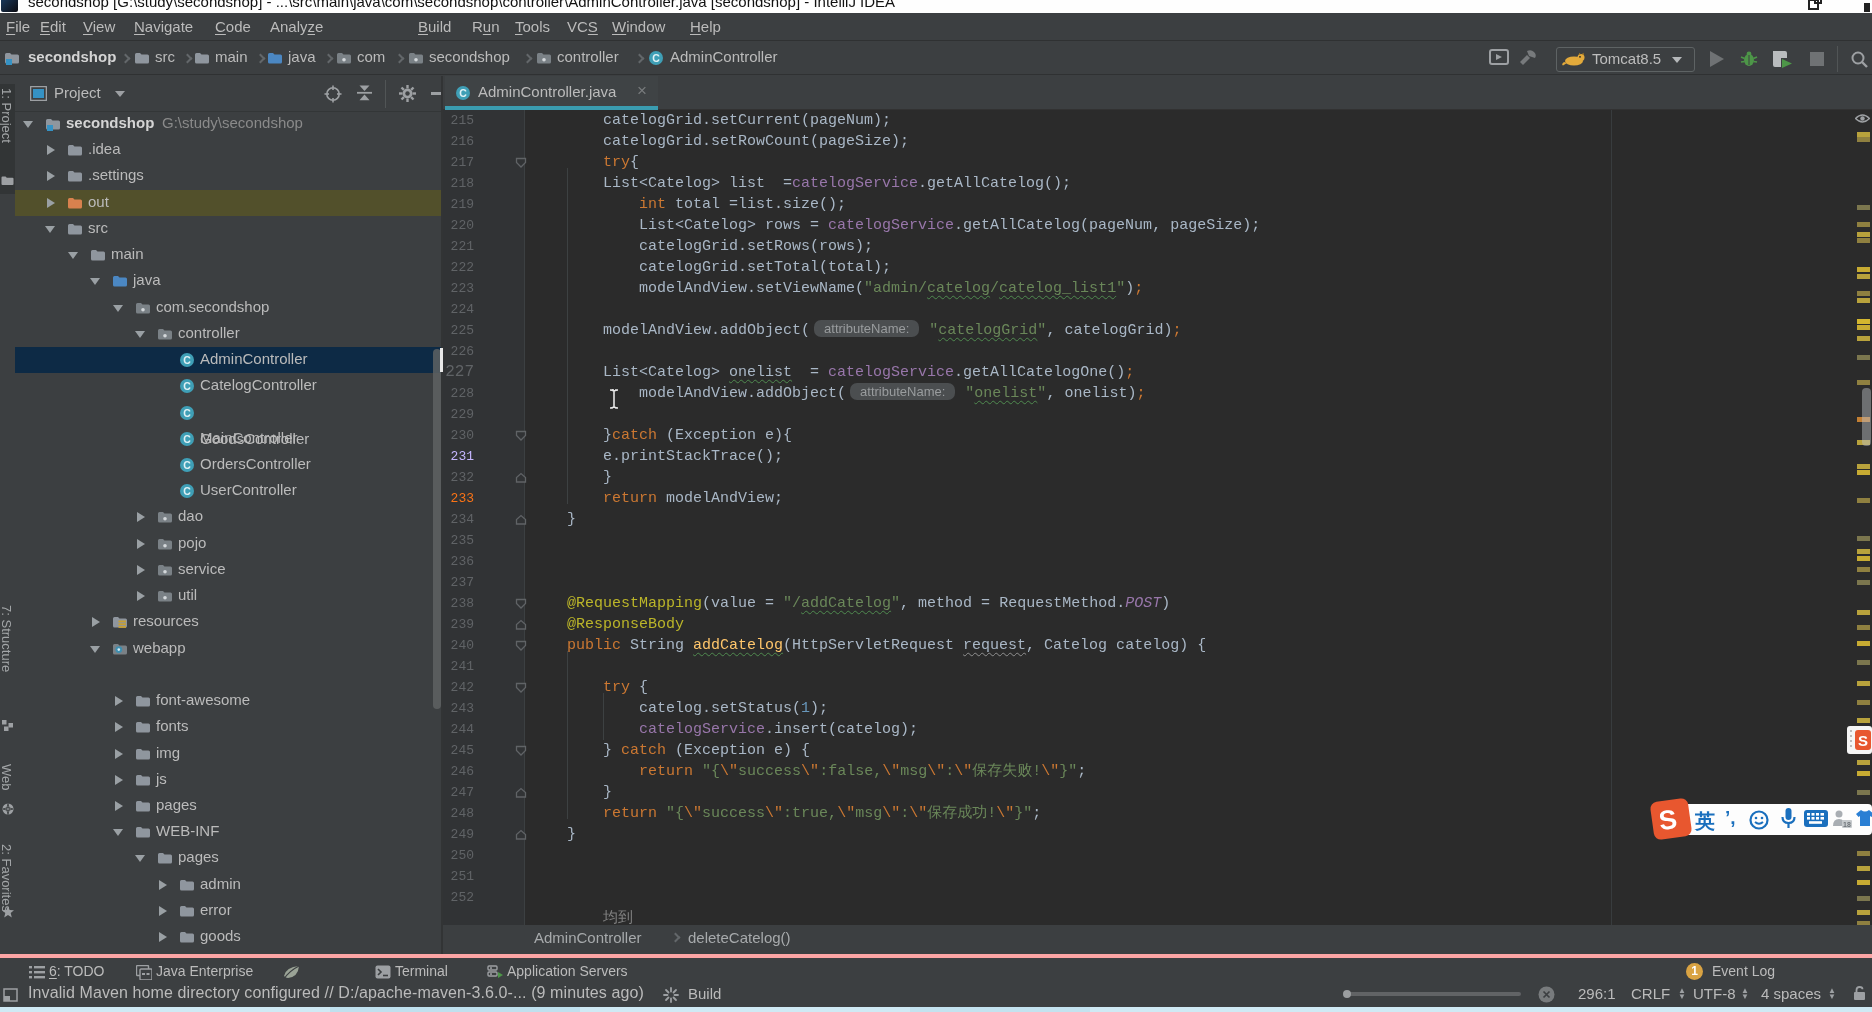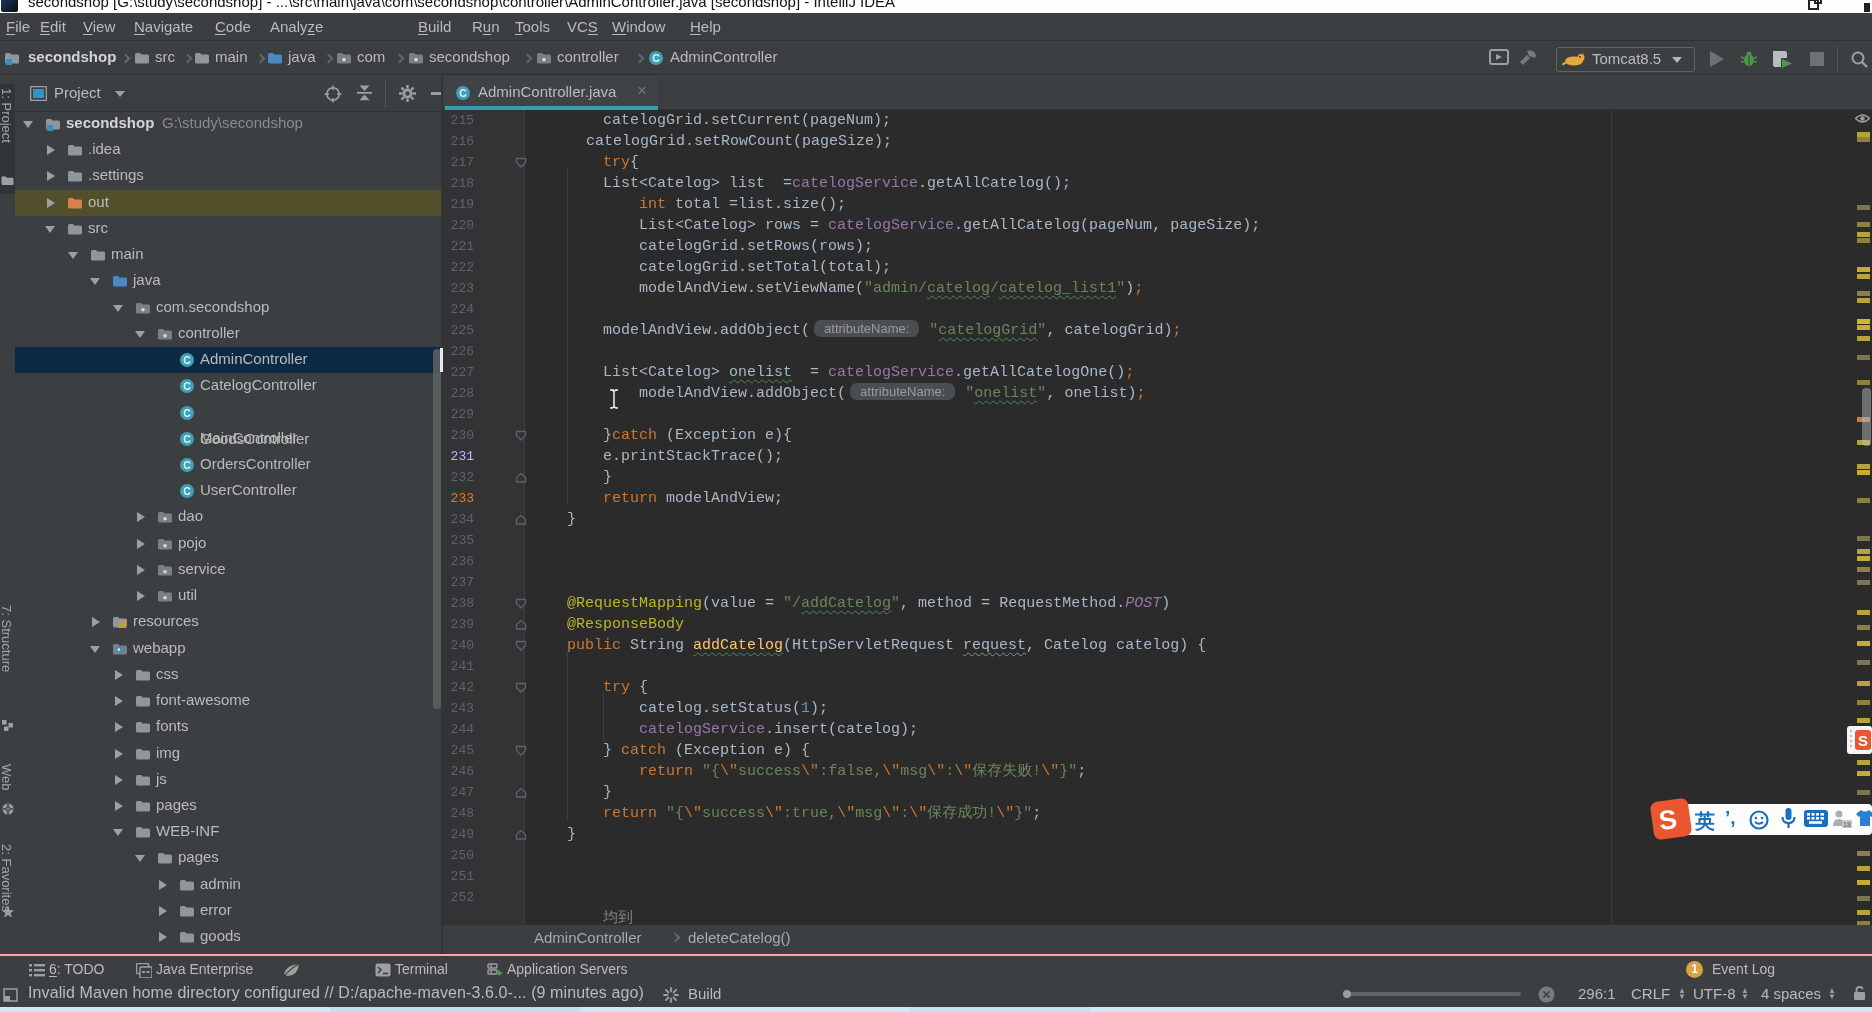--- a/index.html
+++ b/index.html
@@ -414,29 +414,20 @@
 <div class="arrow-d" style="left:75px;"></div>
 <div class="ticon" style="left:97px;">
           <svg class="abs" style="" width="16" height="16" viewBox="0 0 16 16">
             <path d="M1 4.5 Q1 3 2.5 3 L6 3 L7.5 4.5 L13.5 4.5 Q15 4.5 15 6 L15 12 Q15 13.5 13.5 13.5 L2.5 13.5 Q1 13.5 1 12 Z" fill="#7a8186"></path>
             <circle cx="6.8" cy="8.6" r="3.4" fill="#3e8fb0"></circle>
             <circle cx="6.8" cy="8.6" r="1.3" fill="#d7edf5"></circle>
           </svg>
         </div>
 <span class="lbl" style="left:118px;">webapp</span>
 </div>
-<div class="trow" style="top:586px;left:0;width:428px;">
-<div class="arrow-r" style="left:100px;"></div>
-<div class="ticon" style="left:120px;">
-          <svg class="abs" style="" width="16" height="16" viewBox="0 0 16 16">
-            <path d="M1 4.5 Q1 3 2.5 3 L6 3 L7.5 4.5 L13.5 4.5 Q15 4.5 15 6 L15 12 Q15 13.5 13.5 13.5 L2.5 13.5 Q1 13.5 1 12 Z" fill="#8f969e"></path>
-          </svg>
-        </div>
-<span class="lbl" style="left:141px;">css</span>
-</div>
 <div class="trow" style="top:612px;left:0;width:428px;">
 <div class="arrow-r" style="left:100px;"></div>
 <div class="ticon" style="left:120px;">
           <svg class="abs" style="" width="16" height="16" viewBox="0 0 16 16">
             <path d="M1 4.5 Q1 3 2.5 3 L6 3 L7.5 4.5 L13.5 4.5 Q15 4.5 15 6 L15 12 Q15 13.5 13.5 13.5 L2.5 13.5 Q1 13.5 1 12 Z" fill="#8f969e"></path>
           </svg>
         </div>
 <span class="lbl" style="left:141px;">font-awesome</span>
 </div>
 <div class="trow" style="top:638px;left:0;width:428px;">
@@ -545,21 +536,21 @@
 <div style="position:absolute;left:0px;top:42px;width:31px;text-align:right;font-family:'Liberation Mono',monospace;font-size:13px;line-height:21px;color:#606366;">217</div>
 <div style="position:absolute;left:0px;top:63px;width:31px;text-align:right;font-family:'Liberation Mono',monospace;font-size:13px;line-height:21px;color:#606366;">218</div>
 <div style="position:absolute;left:0px;top:84px;width:31px;text-align:right;font-family:'Liberation Mono',monospace;font-size:13px;line-height:21px;color:#606366;">219</div>
 <div style="position:absolute;left:0px;top:105px;width:31px;text-align:right;font-family:'Liberation Mono',monospace;font-size:13px;line-height:21px;color:#606366;">220</div>
 <div style="position:absolute;left:0px;top:126px;width:31px;text-align:right;font-family:'Liberation Mono',monospace;font-size:13px;line-height:21px;color:#606366;">221</div>
 <div style="position:absolute;left:0px;top:147px;width:31px;text-align:right;font-family:'Liberation Mono',monospace;font-size:13px;line-height:21px;color:#606366;">222</div>
 <div style="position:absolute;left:0px;top:168px;width:31px;text-align:right;font-family:'Liberation Mono',monospace;font-size:13px;line-height:21px;color:#606366;">223</div>
 <div style="position:absolute;left:0px;top:189px;width:31px;text-align:right;font-family:'Liberation Mono',monospace;font-size:13px;line-height:21px;color:#606366;">224</div>
 <div style="position:absolute;left:0px;top:210px;width:31px;text-align:right;font-family:'Liberation Mono',monospace;font-size:13px;line-height:21px;color:#606366;">225</div>
 <div style="position:absolute;left:0px;top:231px;width:31px;text-align:right;font-family:'Liberation Mono',monospace;font-size:13px;line-height:21px;color:#606366;">226</div>
-<div style="position:absolute;left:0px;top:252px;width:31px;text-align:right;font-family:'Liberation Mono',monospace;font-size:13px;line-height:21px;color:#606366;">227</div>
+<div style="position:absolute;left:0px;top:252px;width:31px;text-align:right;font-family:'Liberation Mono',monospace;font-size:16px;line-height:21px;color:#606366;">227</div>
 <div style="position:absolute;left:0px;top:273px;width:31px;text-align:right;font-family:'Liberation Mono',monospace;font-size:13px;line-height:21px;color:#606366;">228</div>
 <div style="position:absolute;left:0px;top:294px;width:31px;text-align:right;font-family:'Liberation Mono',monospace;font-size:13px;line-height:21px;color:#606366;">229</div>
 <div style="position:absolute;left:0px;top:315px;width:31px;text-align:right;font-family:'Liberation Mono',monospace;font-size:13px;line-height:21px;color:#606366;">230</div>
 <div style="position:absolute;left:0px;top:336px;width:31px;text-align:right;font-family:'Liberation Mono',monospace;font-size:13px;line-height:21px;color:#c4b5fd;">231</div>
 <div style="position:absolute;left:0px;top:357px;width:31px;text-align:right;font-family:'Liberation Mono',monospace;font-size:13px;line-height:21px;color:#606366;">232</div>
 <div style="position:absolute;left:0px;top:378px;width:31px;text-align:right;font-family:'Liberation Mono',monospace;font-size:13px;line-height:21px;color:#f97316;">233</div>
 <div style="position:absolute;left:0px;top:399px;width:31px;text-align:right;font-family:'Liberation Mono',monospace;font-size:13px;line-height:21px;color:#606366;">234</div>
 <div style="position:absolute;left:0px;top:420px;width:31px;text-align:right;font-family:'Liberation Mono',monospace;font-size:13px;line-height:21px;color:#606366;">235</div>
 <div style="position:absolute;left:0px;top:441px;width:31px;text-align:right;font-family:'Liberation Mono',monospace;font-size:13px;line-height:21px;color:#606366;">236</div>
 <div style="position:absolute;left:0px;top:462px;width:31px;text-align:right;font-family:'Liberation Mono',monospace;font-size:13px;line-height:21px;color:#606366;">237</div>
@@ -630,21 +621,21 @@
         </div>
 <div class="abs" style="left:72px;top:719px;width:12px;height:11px;">
           <svg class="abs" style="" width="12" height="11" viewBox="0 0 12 11">
             <path d="M1.5 10 L10.5 10 L10.5 5.5 L6 1.5 L1.5 5.5 Z" fill="#313335" stroke="#606366" stroke-width="1.3"></path>
           </svg>
         </div>
 <div class="abs" style="left:124px;top:58px;width:1px;height:336px;background:#3d4142;"></div>
 <div class="abs" style="left:124px;top:541px;width:1px;height:168px;background:#3d4142;"></div>
 <div class="abs" style="left:160px;top:583px;width:1px;height:47px;background:#3d4142;"></div>
 <div class="code abs" style="left:88px;top:0px;height:21px;">        catelogGrid.setCurrent(pageNum);</div>
-<div class="code abs" style="left:71px;top:21px;height:21px;">        catelogGrid.setRowCount(pageSize);</div>
+<div class="code abs" style="left:88px;top:21px;height:21px;">        catelogGrid.setRowCount(pageSize);</div>
 <div class="code abs" style="left:88px;top:42px;height:21px;">        <span class="k">try</span>{</div>
 <div class="code abs" style="left:88px;top:63px;height:21px;">        List&lt;Catelog&gt; list  =<span class="f">catelogService</span>.getAllCatelog();</div>
 <div class="code abs" style="left:88px;top:84px;height:21px;">            <span class="k">int</span> total =list.size();</div>
 <div class="code abs" style="left:88px;top:105px;height:21px;">            List&lt;Catelog&gt; rows = <span class="f">catelogService</span>.getAllCatelog(pageNum, pageSize);</div>
 <div class="code abs" style="left:88px;top:126px;height:21px;">            catelogGrid.setRows(rows);</div>
 <div class="code abs" style="left:88px;top:147px;height:21px;">            catelogGrid.setTotal(total);</div>
 <div class="code abs" style="left:88px;top:168px;height:21px;">            modelAndView.setViewName(<span class="s">"admin/</span><span class="s wg">catelog</span><span class="s">/</span><span class="s wg">catelog_list1</span><span class="s">"</span>)<span class="k">;</span></div>
 <div class="code abs" style="left:88px;top:210px;height:21px;">        modelAndView.addObject(<span class="pill">attributeName:</span><span class="s"> "</span><span class="s wg">catelogGrid</span><span class="s">"</span>, catelogGrid)<span class="k">;</span></div>
 <div class="code abs" style="left:88px;top:252px;height:21px;">        List&lt;Catelog&gt; <span class="wg">onelist</span>  = <span class="f">catelogService</span>.getAllCatelogOne()<span class="k">;</span></div>
 <div class="code abs" style="left:88px;top:273px;height:21px;">            modelAndView.addObject(<span class="pill">attributeName:</span><span class="s"> "</span><span class="s wg">onelist</span><span class="s">"</span>, onelist)<span class="k">;</span></div>
@@ -717,21 +708,21 @@
           <circle cx="7.5" cy="5.5" r="2.2" fill="#9da0a3"></circle>
         </svg>
 <div class="abs" style="left:1419px;top:278px;width:9px;height:58px;background:rgba(190,195,200,0.45);border-radius:4px;"></div>
 </div>
 <div class="abs" style="left:0;top:849px;width:1429px;height:29px;background:#3c3f41;">
 <div class="abs" style="left:91px;top:4px;font-size:15px;color:#a7aaac;">AdminController</div>
 <div class="chv" style="left:229px;top:9px;"></div>
 <div class="abs" style="left:245px;top:4px;font-size:15px;color:#a7aaac;">deleteCatelog()</div>
 </div>
 </div>
-<div class="abs" style="left:0;top:954px;width:1872px;height:29px;background:#3c3f41;border-top:2px solid #fca5a5;font-size:14px;color:#bbbbbb;">
+<div class="abs" style="left:0;top:954px;width:1872px;height:29px;background:#3c3f41;border-top:4px solid #fca5a5;font-size:14px;color:#bbbbbb;">
 <svg class="abs" style="left:29px;top:8px;" width="16" height="13" viewBox="0 0 16 13">
         <rect x="0" y="0" width="3" height="2.4" fill="#9da0a3"></rect>
         <rect x="5" y="0" width="11" height="2.4" fill="#9da0a3"></rect>
         <rect x="0" y="5" width="3" height="2.4" fill="#9da0a3"></rect>
         <rect x="5" y="5" width="11" height="2.4" fill="#9da0a3"></rect>
         <rect x="0" y="10" width="3" height="2.4" fill="#9da0a3"></rect>
         <rect x="5" y="10" width="11" height="2.4" fill="#9da0a3"></rect>
       </svg>
 <div class="abs" style="left:49px;top:5px;"><u>6</u>: TODO</div>
 <svg class="abs" style="left:136px;top:7px;" width="16" height="15" viewBox="0 0 16 15">

